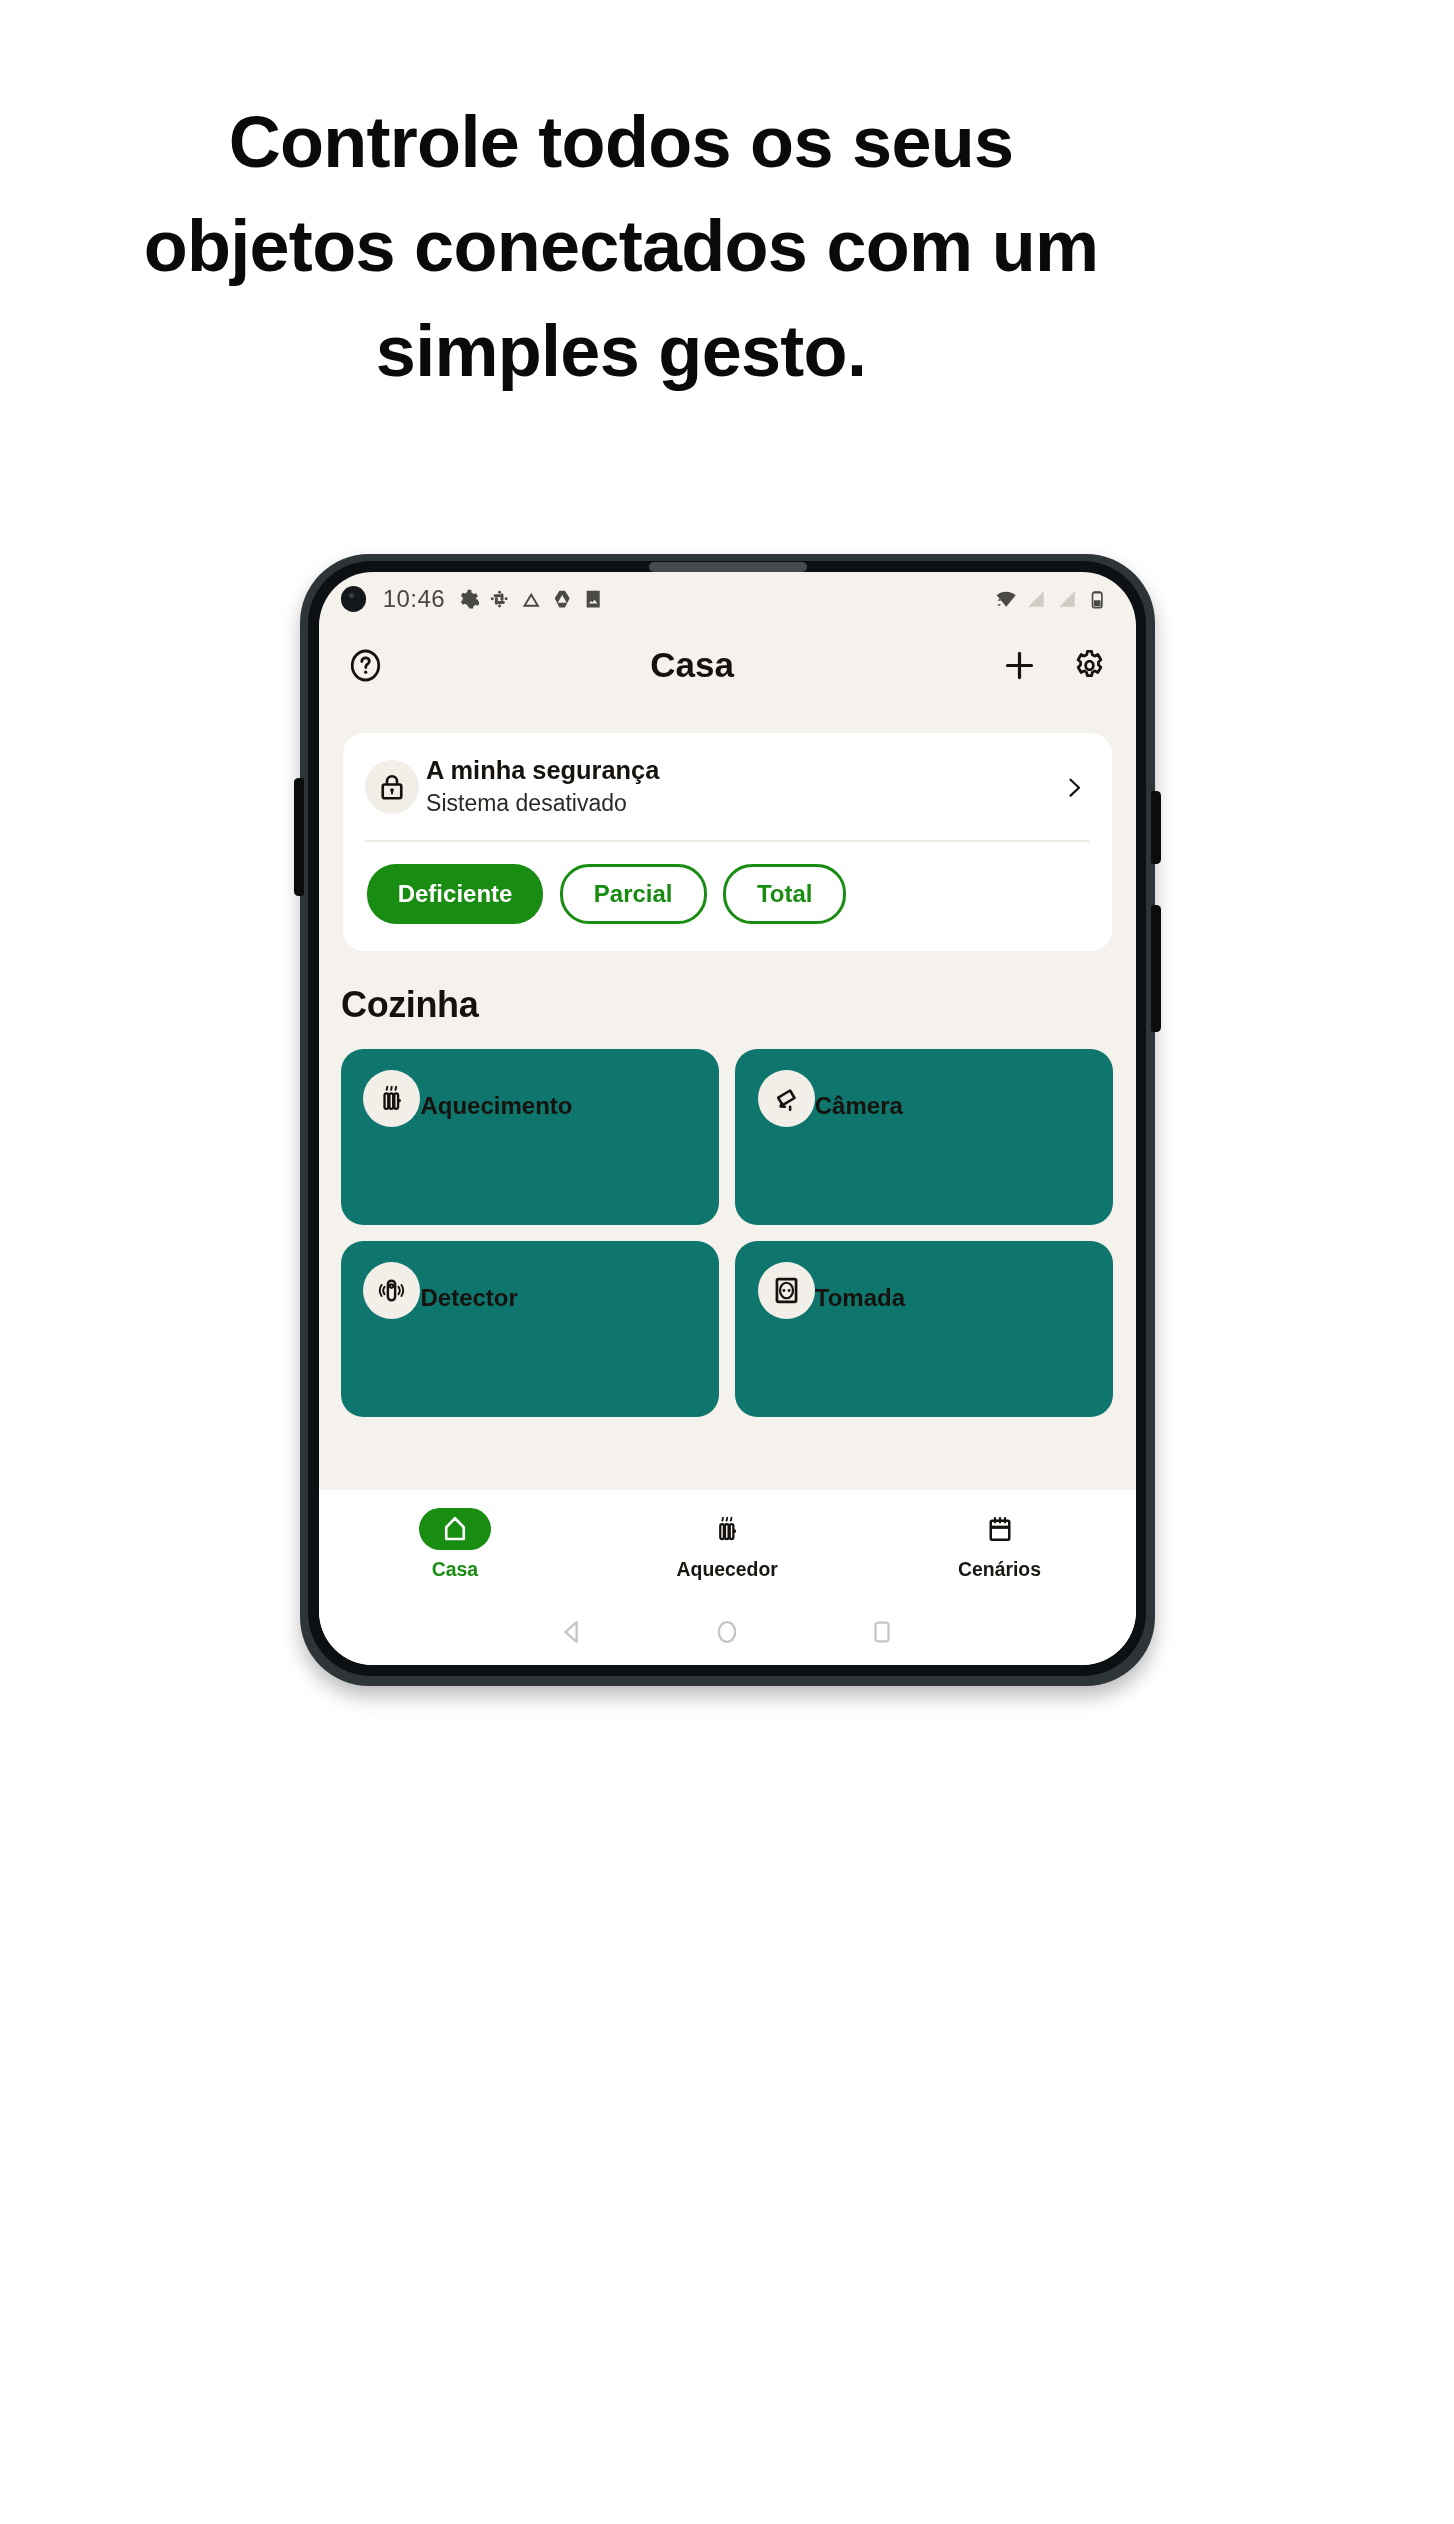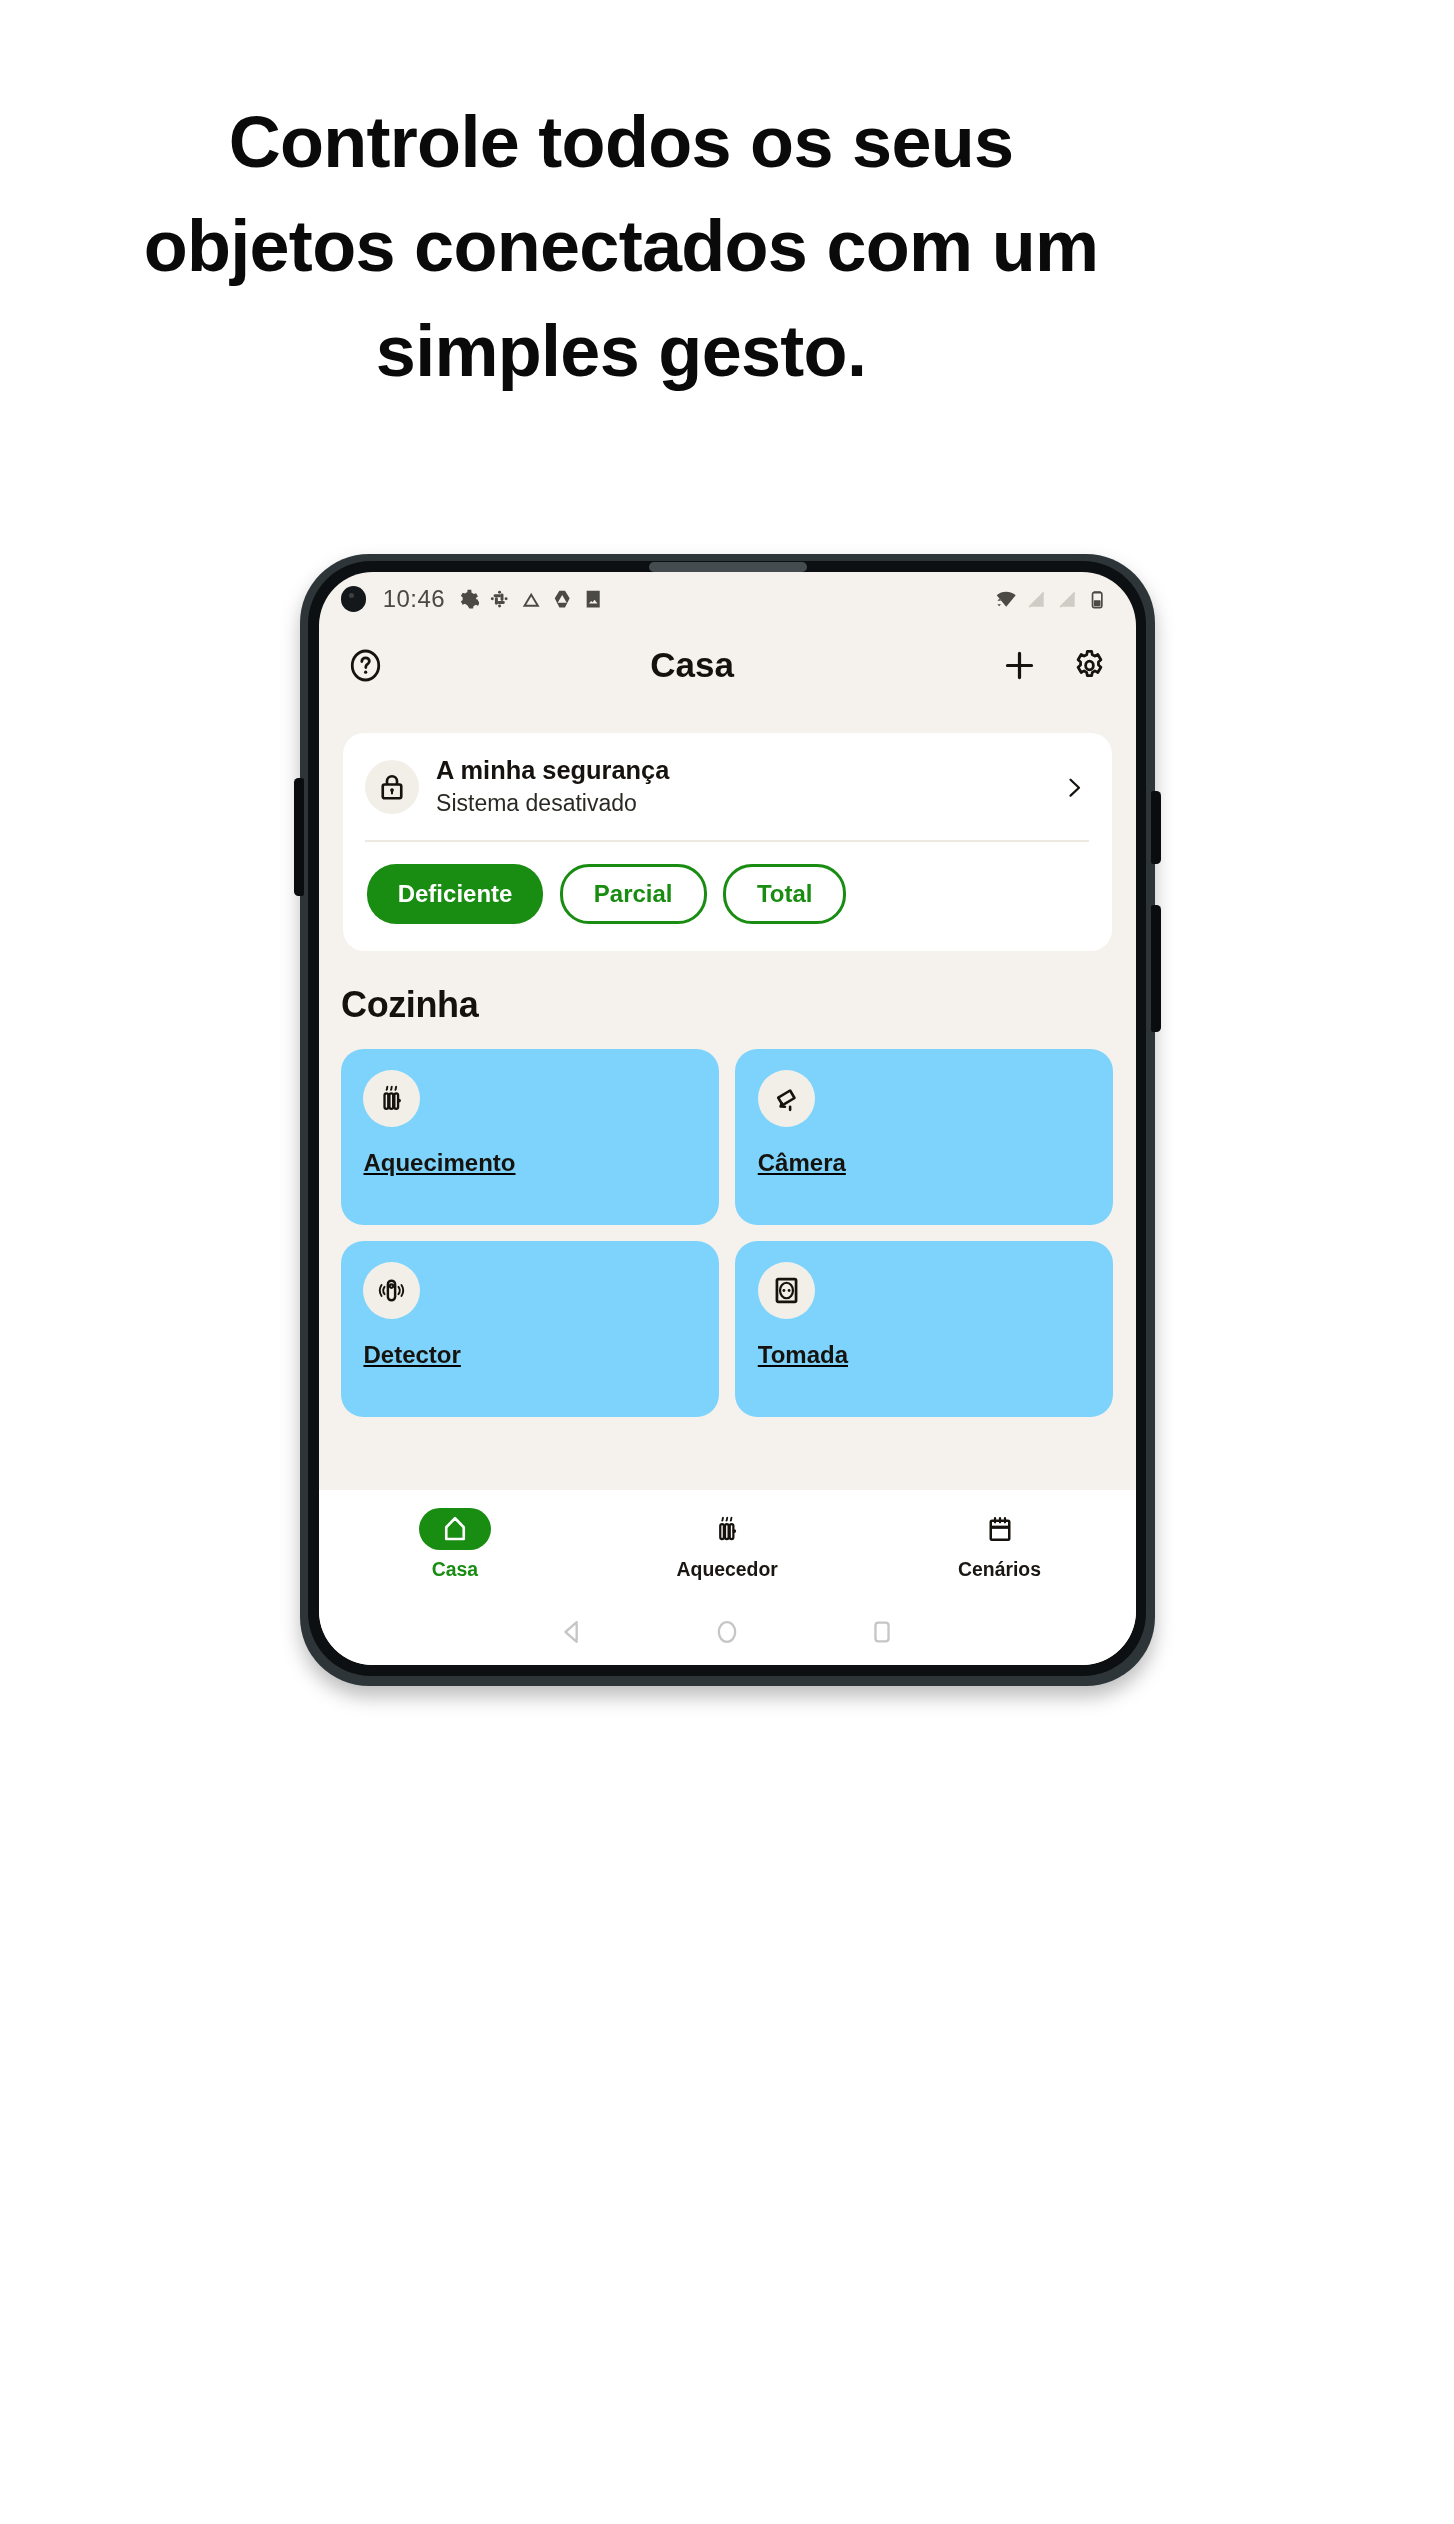--- a/index.html
+++ b/index.html
@@ -155,21 +155,21 @@
   }
   .icon-circle {
     width: 54px; height: 54px;
     border-radius: 50%;
     background: #F2EFE9;
     display: flex;
     align-items: center;
     justify-content: center;
     flex: none;
   }
-  .sec-text { margin-left: 17px; flex: 1; }
+  .sec-text { margin-left: 7px; flex: 1; }
   .sec-title {
     font-size: 25.4px;
     font-weight: 700;
     color: #16130f;
     font-stretch: condensed;
     line-height: 1.22;
   }
   .sec-sub {
     font-size: 23px;
     font-weight: 400;
@@ -249,27 +249,26 @@
     overflow: hidden;
   }
 
   .device-grid {
     display: grid;
     grid-template-columns: 1fr 1fr;
     gap: 16.4px;
     padding: 22.4px 22.4px 0 22.4px;
   }
   .device-card {
-    background: #7dd3fc;
+    background: #0f766e;
     border-radius: 22.4px;
     height: 176px;
     padding: 21px 22.4px;
     display: flex;
-    flex-direction: column;
-    text-decoration: underline;
+    flex-direction: row;
   }
   .dev-icon-circle {
     width: 57px; height: 57px;
     border-radius: 50%;
     background: #F2EFE9;
     display: flex;
     align-items: center;
     justify-content: center;
     flex: none;
   }

